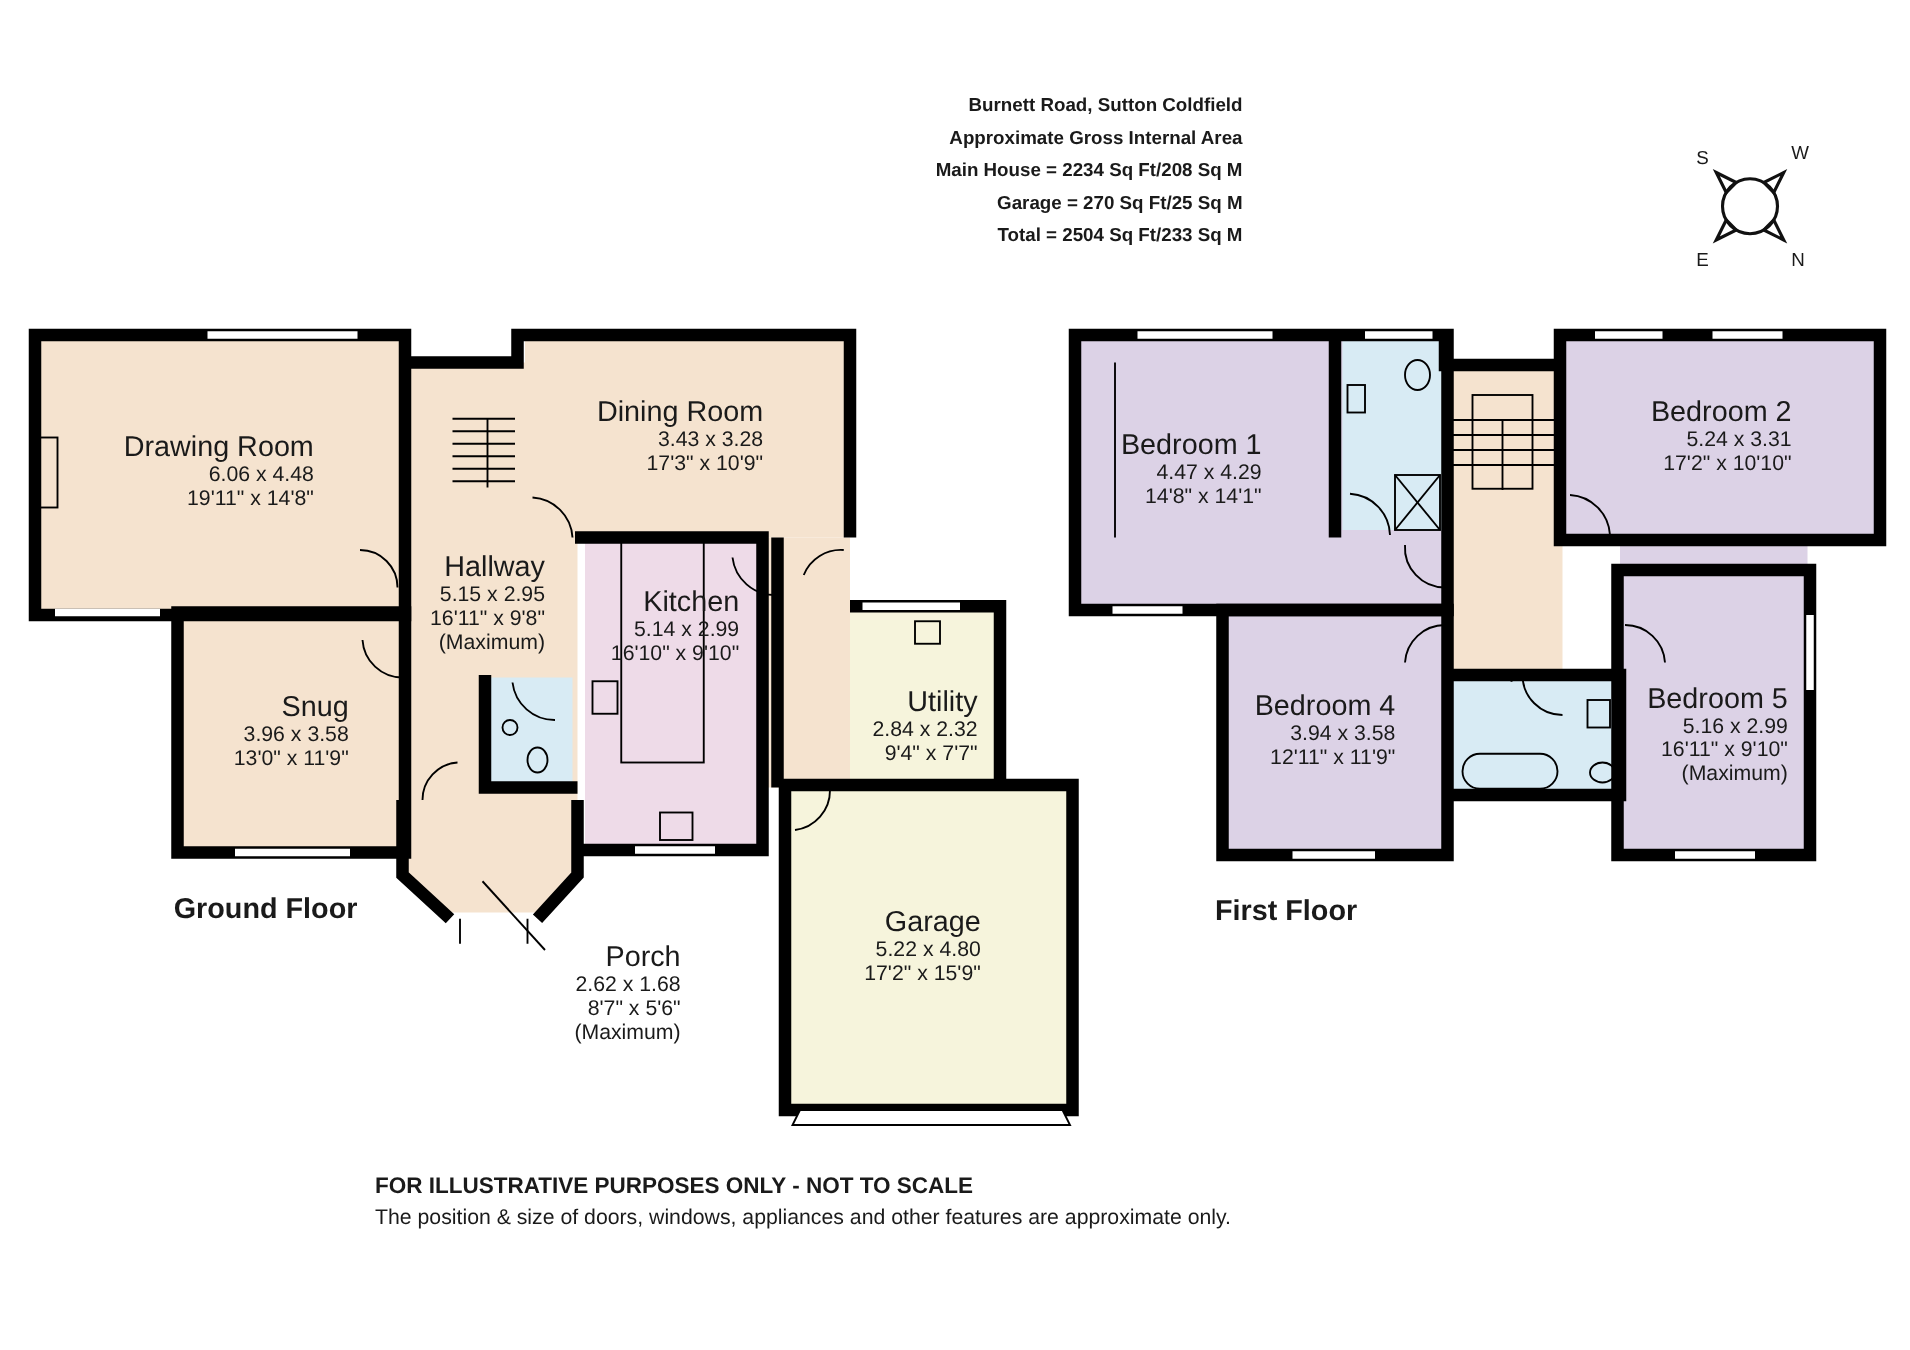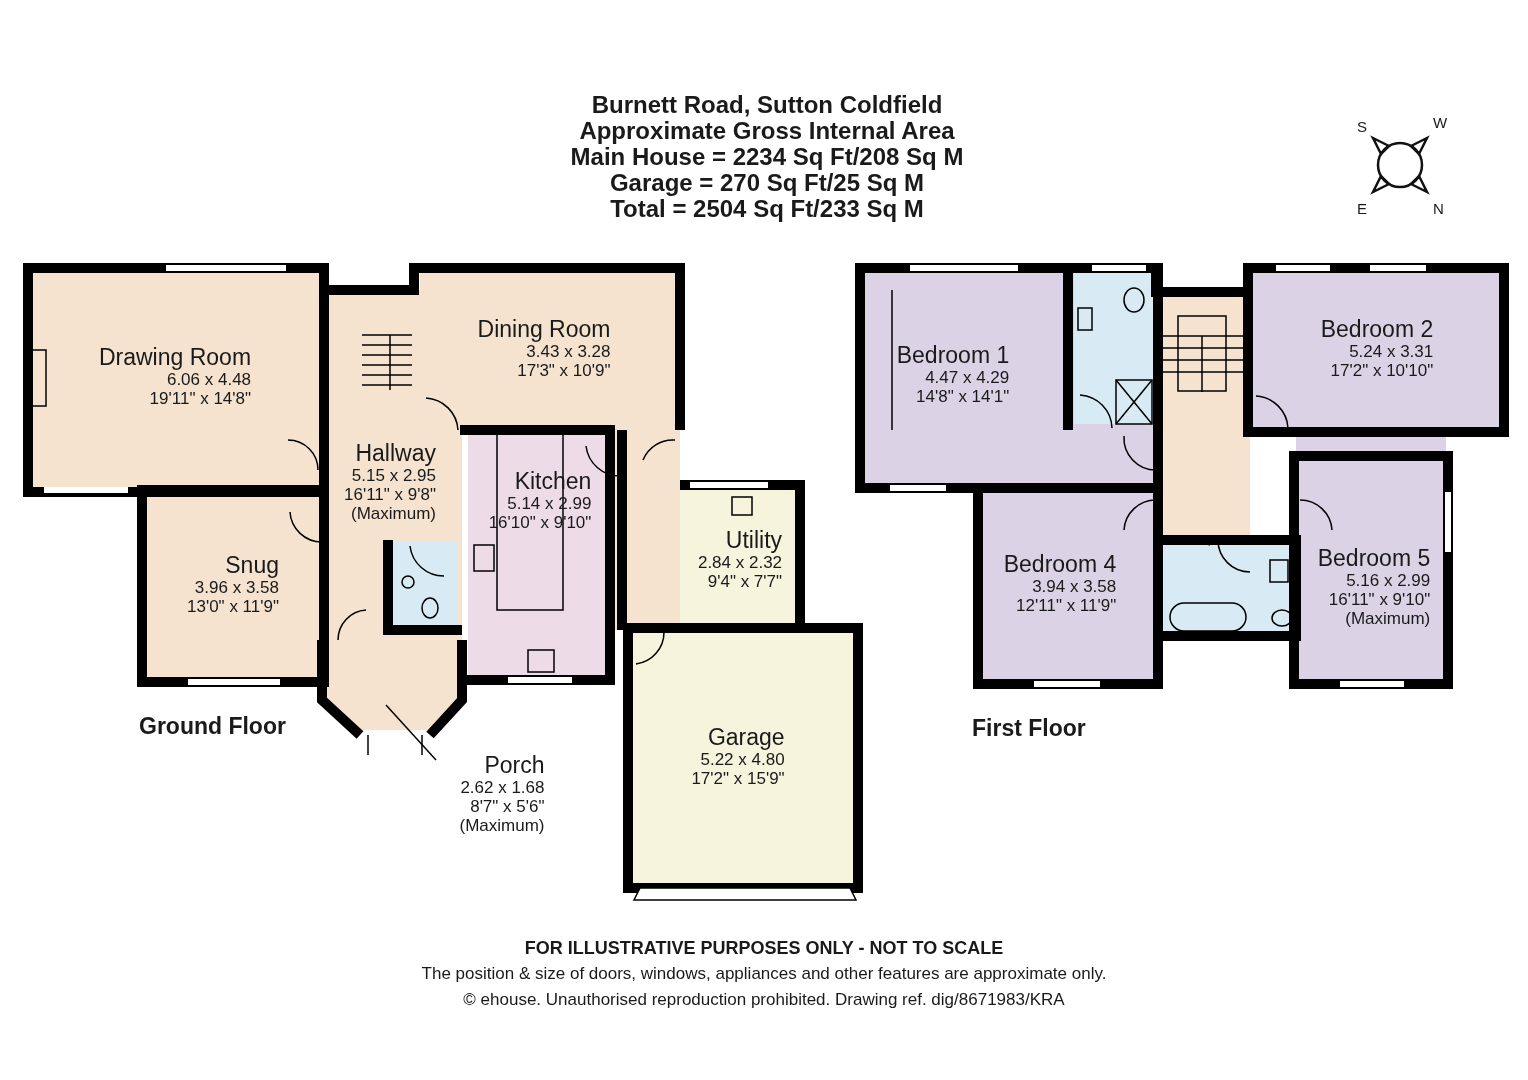--- a/index.html
+++ b/index.html
@@ -1,24 +1,24 @@
 <!DOCTYPE html>
 <html><head>
 <meta charset="utf-8">
 <style>
   html,body{margin:0;padding:0;background:#fff;}
   body{width:1528px;height:1080px;position:relative;overflow:hidden;font-family:"Liberation Sans",sans-serif;color:#1a1a1a;}
-  .header{position:absolute;left:540px;top:92px;width:454px;text-align:center;font-weight:bold;font-size:24px;line-height:26px;}
+  .header{position:absolute;left:540px;top:72px;width:454px;text-align:right;font-weight:bold;font-size:15px;line-height:26px;}
   .header div{white-space:nowrap;}
   svg.plan{position:absolute;left:0;top:0;}
   .lbl{position:absolute;text-align:right;white-space:nowrap;transform:translateX(-50%);line-height:19px;}
   .lbl .name{font-size:23px;line-height:26px;}
   .lbl .dim{font-size:17px;}
   .floor-label{position:absolute;font-weight:bold;font-size:23px;}
-  .footer{position:absolute;left:300px;width:928px;top:935px;text-align:center;font-size:17px;line-height:26px;}
+  .footer{position:absolute;left:300px;width:928px;top:935px;text-align:left;font-size:17px;line-height:26px;}
   .footer .bold{font-weight:bold;font-size:18px;}
   .compass{position:absolute;left:1345px;top:110px;width:110px;height:110px;}
   .compass span{position:absolute;font-size:15px;}
 </style>
 </head>
 <body>
 
 <div class="header">
   <div>Burnett Road, Sutton Coldfield</div>
   <div>Approximate Gross Internal Area</div>
@@ -164,21 +164,21 @@
   <div class="name">Hallway</div>
   <div class="dim">5.15 x 2.95</div>
   <div class="dim">16'11" x 9'8"</div>
   <div class="dim">(Maximum)</div>
 </div>
 <div class="lbl" style="left:540px;top:468px">
   <div class="name">Kitchen</div>
   <div class="dim">5.14 x 2.99</div>
   <div class="dim">16'10" x 9'10"</div>
 </div>
-<div class="lbl" style="left:740px;top:527px">
+<div class="lbl" style="left:740px;top:548px">
   <div class="name">Utility</div>
   <div class="dim">2.84 x 2.32</div>
   <div class="dim">9'4" x 7'7"</div>
 </div>
 <div class="lbl" style="left:233px;top:552px">
   <div class="name">Snug</div>
   <div class="dim">3.96 x 3.58</div>
   <div class="dim">13'0" x 11'9"</div>
 </div>
 <div class="lbl" style="left:502px;top:752px">
@@ -214,14 +214,13 @@
   <div class="dim">16'11" x 9'10"</div>
   <div class="dim">(Maximum)</div>
 </div>
 
 <div class="floor-label" style="left:139px;top:713px">Ground Floor</div>
 <div class="floor-label" style="left:972px;top:715px">First Floor</div>
 
 <div class="footer">
   <div class="bold">FOR ILLUSTRATIVE PURPOSES ONLY - NOT TO SCALE</div>
   <div>The position &amp; size of doors, windows, appliances and other features are approximate only.</div>
-  <div>© ehouse. Unauthorised reproduction prohibited. Drawing ref. dig/8671983/KRA</div>
 </div>
 
 </body></html>

